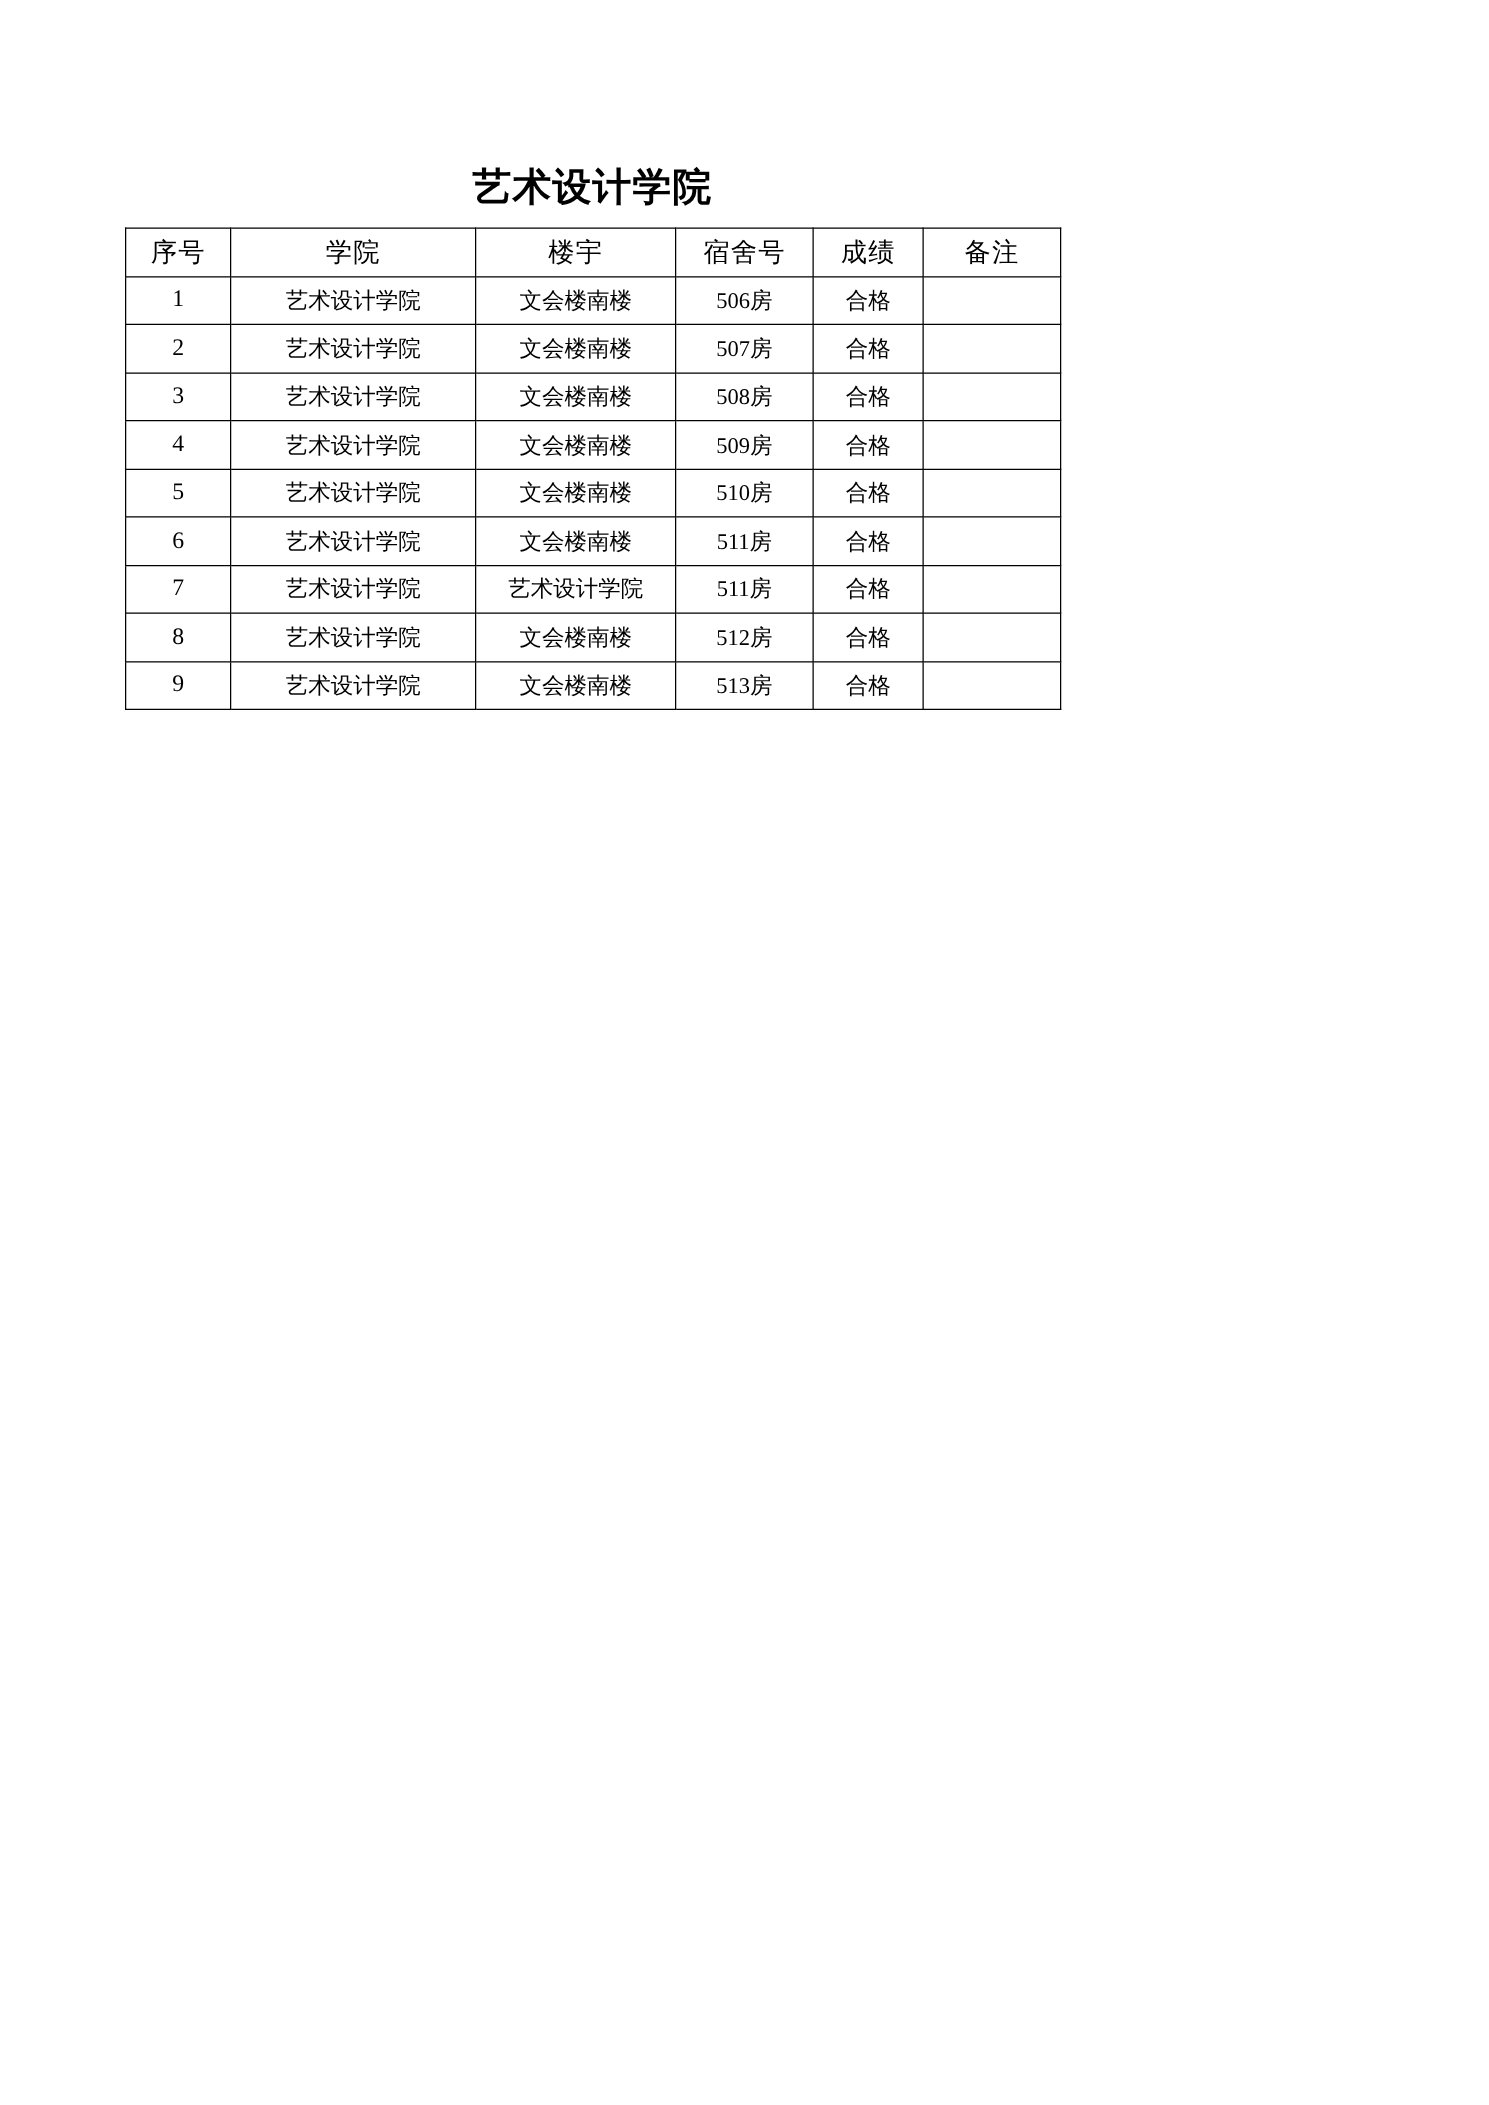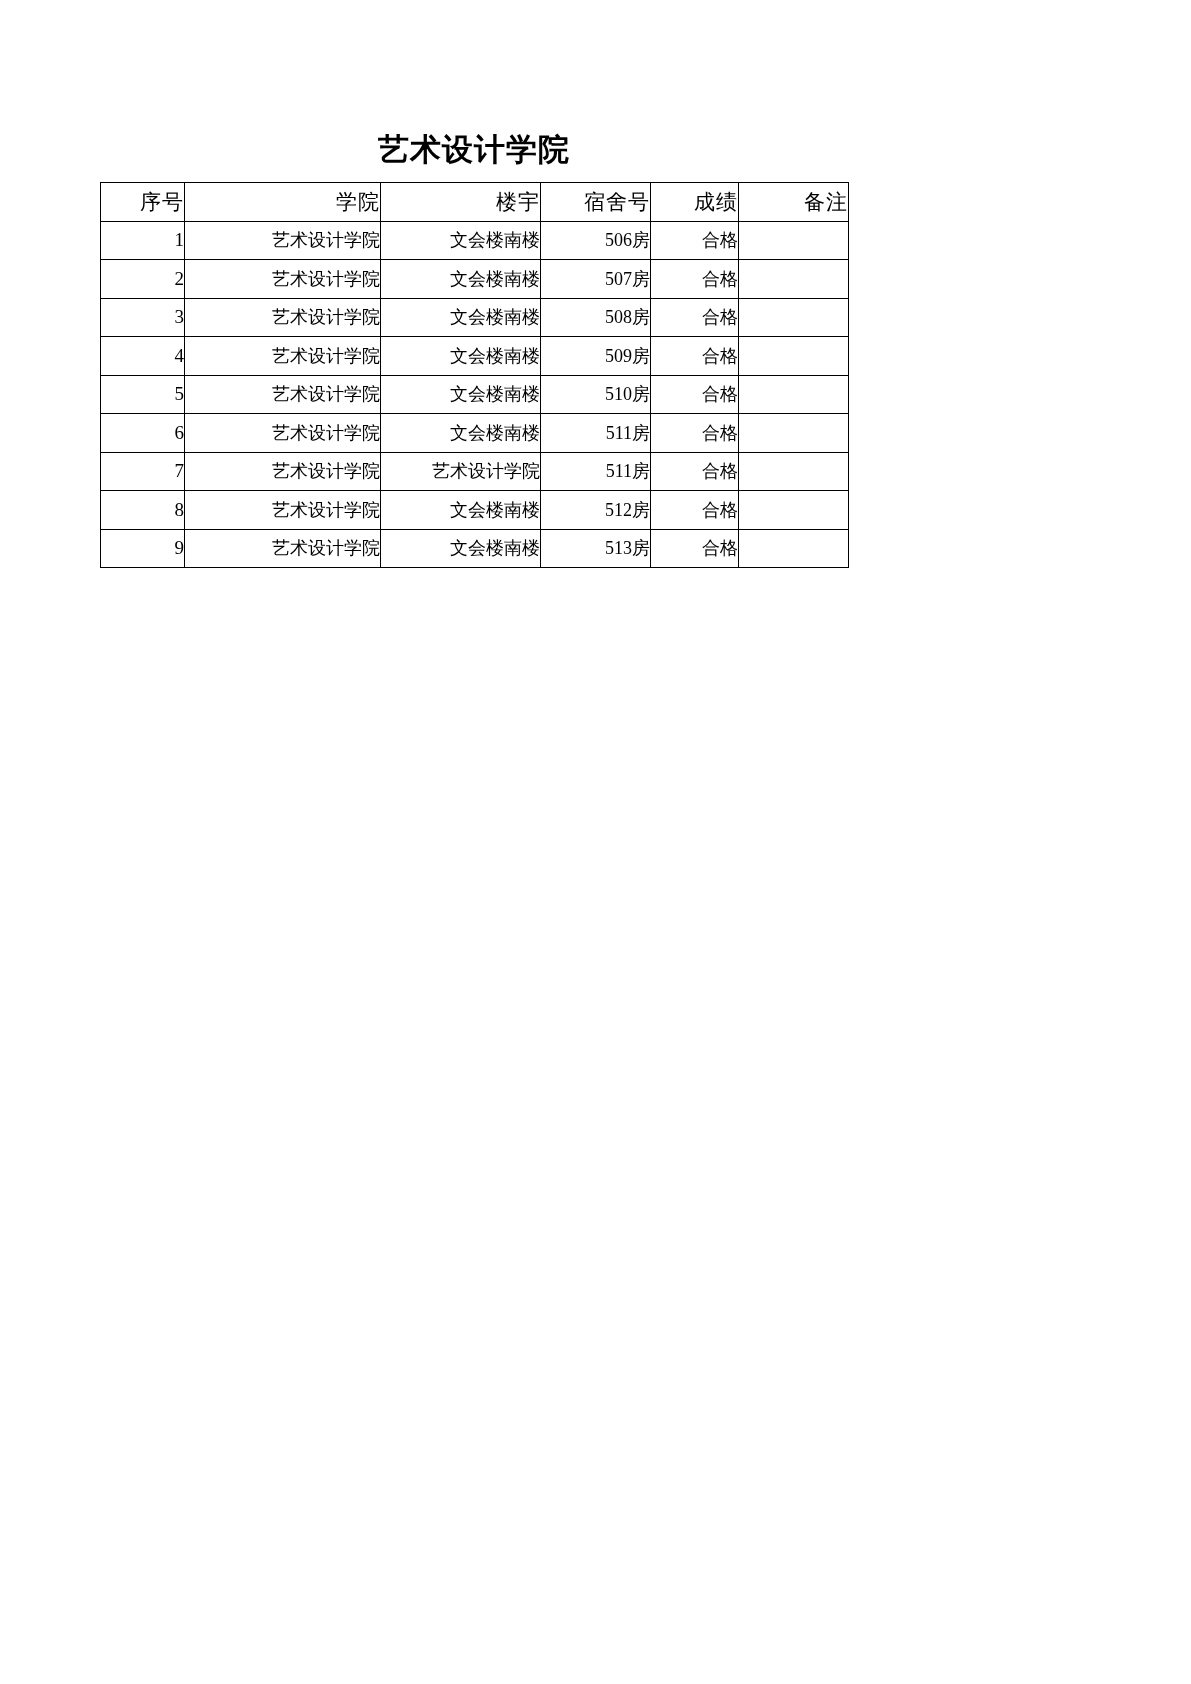--- a/index.html
+++ b/index.html
@@ -41,21 +41,21 @@
     width: 748px;
   }
   table.sheet {
     border-collapse: collapse;
     table-layout: fixed;
     width: 748px;
   }
   table.sheet td, table.sheet th {
     border: 1.5px solid #000000;
     padding: 0;
-    text-align: right;
+    text-align: center;
     vertical-align: middle;
     height: 37.5px;
     font-weight: normal;
   }
   thead th {
     font-size: 21px;
     font-weight: bold;
     height: 37px;
     letter-spacing: 1px;
   }

